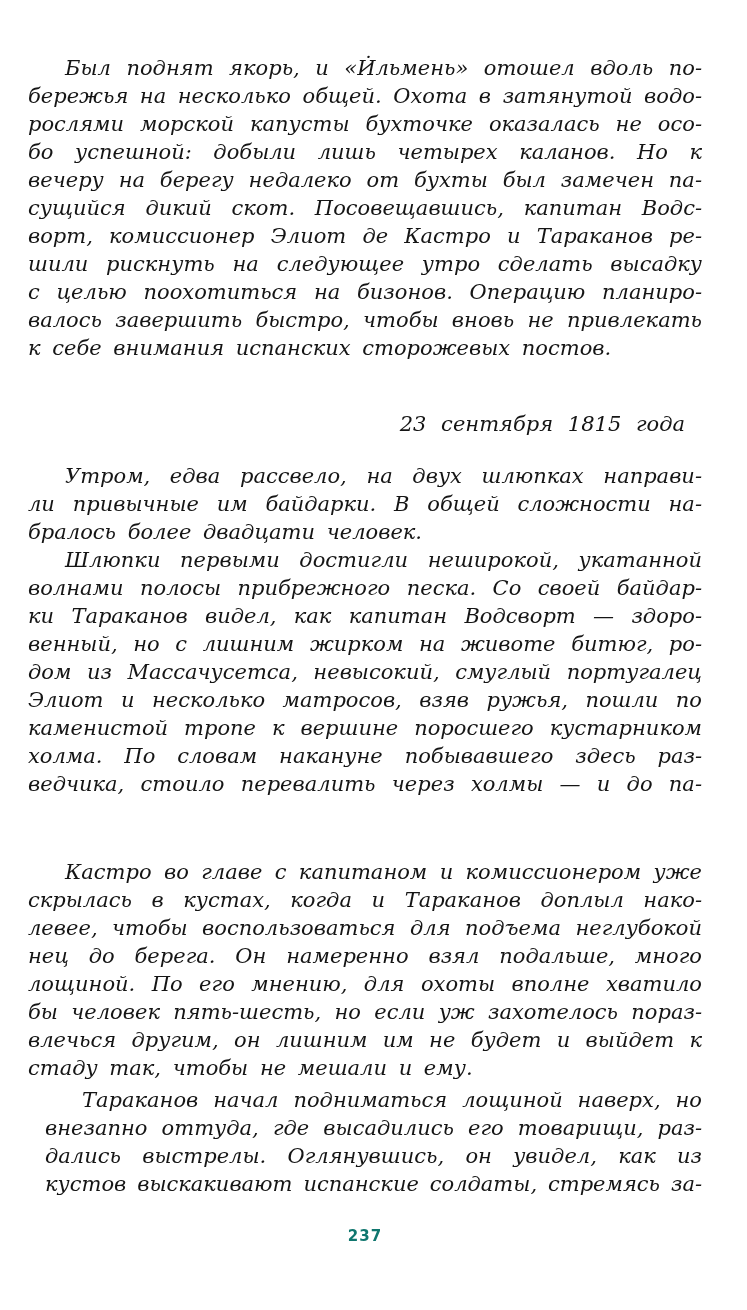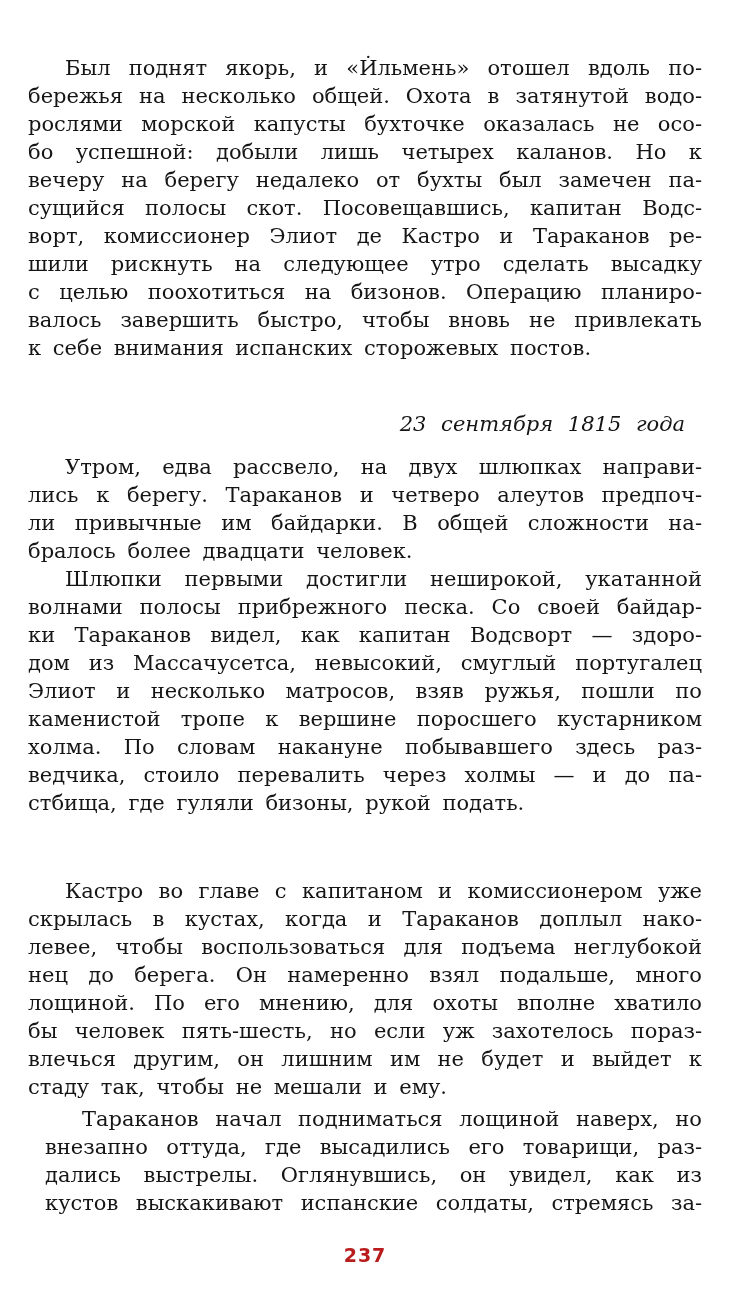--- a/index.html
+++ b/index.html
@@ -17,87 +17,87 @@
     overflow: hidden;
   }
   .para { margin: 0; }
   .line {
     height: 28px;
     overflow: hidden;
     text-align: justify;
     text-align-last: justify;
     -moz-text-align-last: justify;
     white-space: normal;
+    font-style: italic;
   }
   .line.end {
     text-align-last: left;
     -moz-text-align-last: left;
     word-spacing: 5px;
   }
   .line.indent { text-indent: 37px; }
   .date-heading {
     margin-top: 48px;
     height: 28px;
     font-style: italic;
     text-align: right;
     padding-right: 17px;
     word-spacing: 8px;
   }
-  .p2 { margin-top: 15px; }
+  .p2 { margin-top: 24px; }
   .p4 { margin-top: 60px; }
   .p5 { margin-top: 4px; margin-left: 17px; }
   .page-number {
     margin-top: 24px;
     height: 28px;
     text-align: center;
     font-family: "DejaVu Sans", sans-serif;
     font-weight: 700;
-    font-size: 19px;
+    font-size: 15px;
     letter-spacing: 1px;
-    color: #b91c1c;
+    color: #0f766e;
   }
 </style>
 </head>
 <body>
 
 <div class="page">
 
   <div class="para p1">
     <div class="line indent">Был поднят якорь, и «И̇льмень» отошел вдоль по-</div>
     <div class="line">бережья на несколько общей. Охота в затянутой водо-</div>
     <div class="line">рослями морской капусты бухточке оказалась не осо-</div>
     <div class="line">бо успешной: добыли лишь четырех каланов. Но к</div>
     <div class="line">вечеру на берегу недалеко от бухты был замечен па-</div>
-    <div class="line">сущийся полосы скот. Посовещавшись, капитан Водс-</div>
+    <div class="line">сущийся дикий скот. Посовещавшись, капитан Водс-</div>
     <div class="line">ворт, комиссионер Элиот де Кастро и Тараканов ре-</div>
     <div class="line">шили рискнуть на следующее утро сделать высадку</div>
     <div class="line">с целью поохотиться на бизонов. Операцию планиро-</div>
     <div class="line">валось завершить быстро, чтобы вновь не привлекать</div>
     <div class="line end">к себе внимания испанских сторожевых постов.</div>
   </div>
 
   <div class="date-heading">23 сентября 1815 года</div>
 
   <div class="para p2">
     <div class="line indent">Утром, едва рассвело, на двух шлюпках направи-</div>
-    <div class="line">лись к берегу. Тараканов и четверо алеутов предпоч-</div>
     <div class="line">ли привычные им байдарки. В общей сложности на-</div>
     <div class="line end">бралось более двадцати человек.</div>
   </div>
 
   <div class="para p3">
     <div class="line indent">Шлюпки первыми достигли неширокой, укатанной</div>
     <div class="line">волнами полосы прибрежного песка. Со своей байдар-</div>
     <div class="line">ки Тараканов видел, как капитан Водсворт — здоро-</div>
+    <div class="line">венный, но с лишним жирком на животе битюг, ро-</div>
     <div class="line">дом из Массачусетса, невысокий, смуглый португалец</div>
     <div class="line">Элиот и несколько матросов, взяв ружья, пошли по</div>
     <div class="line">каменистой тропе к вершине поросшего кустарником</div>
     <div class="line">холма. По словам накануне побывавшего здесь раз-</div>
     <div class="line">ведчика, стоило перевалить через холмы — и до па-</div>
-    <div class="line end">стбища, где гуляли бизоны, рукой подать.</div>
   </div>
 
   <div class="para p4">
     <div class="line indent">Кастро во главе с капитаном и комиссионером уже</div>
     <div class="line">скрылась в кустах, когда и Тараканов доплыл нако-</div>
     <div class="line">левее, чтобы воспользоваться для подъема неглубокой</div>
     <div class="line">нец до берега. Он намеренно взял подальше, много</div>
     <div class="line">лощиной. По его мнению, для охоты вполне хватило</div>
     <div class="line">бы человек пять-шесть, но если уж захотелось пораз-</div>
     <div class="line">влечься другим, он лишним им не будет и выйдет к</div>

